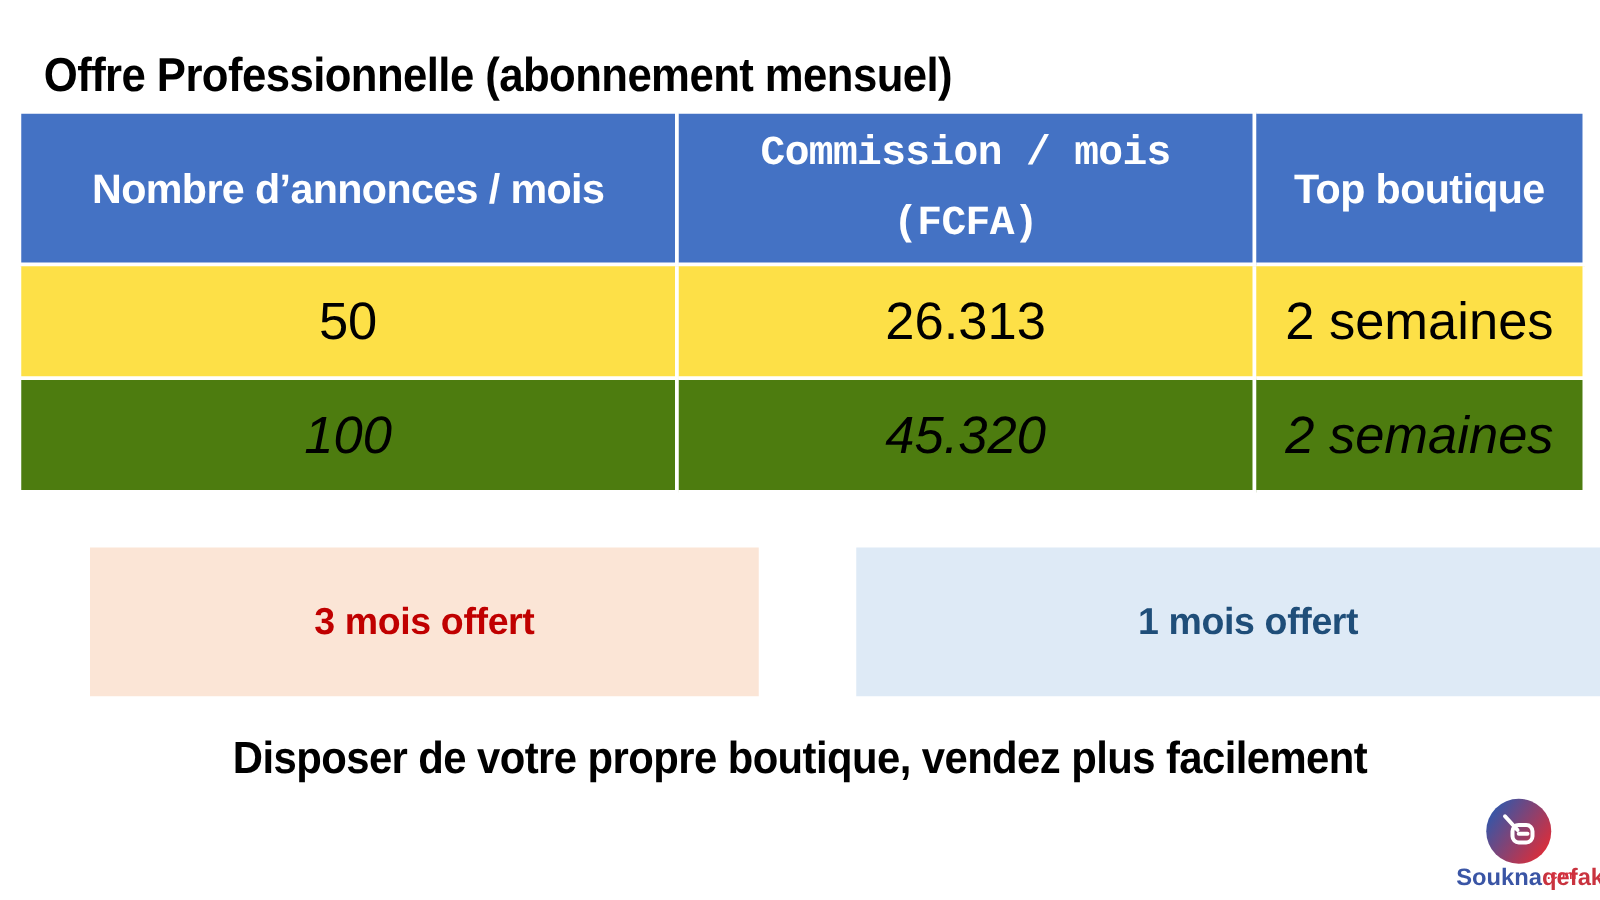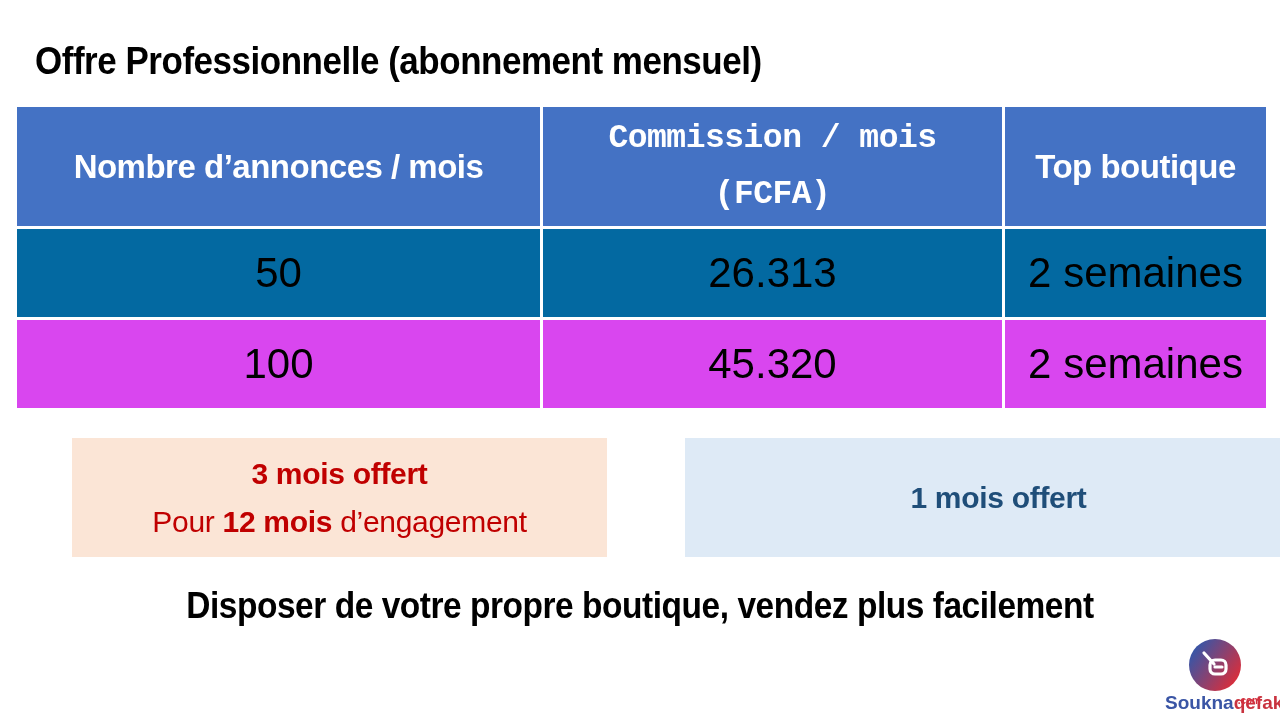--- a/index.html
+++ b/index.html
@@ -17,21 +17,21 @@
     left: 35px; top: 40px;
     font-size: 38px; font-weight: 700; color: #000;
     letter-spacing: -0.5px;
     transform: scaleX(0.92); transform-origin: 0 0;
     white-space: nowrap;
   }
 
   
   table.pricing {
     position: absolute;
-    left: 14px; top: 104px;
+    left: 14px; top: 88px;
     width: 1252px;
     border-collapse: collapse;
     table-layout: fixed;
   }
   table.pricing col.c1 { width: 526px; }
   table.pricing col.c2 { width: 462px; }
   table.pricing col.c3 { width: 264px; }
   table.pricing th, table.pricing td {
     border: 3px solid #ffffff;
     text-align: center;
@@ -42,22 +42,22 @@
     color: #ffffff;
     font-size: 33px; font-weight: 700;
     letter-spacing: -0.5px;
     height: 122px;
   }
   .hl { line-height: 56px; font-family: Liberation Mono, monospace; }
   table.pricing tbody td {
     font-size: 42px; font-weight: 400; color: #000;
     height: 91px;
   }
-  tr.r1 td { background: #0369a1; }
-  tr.r2 td { background: #d946ef; }
+  tr.r1 td { background: #fde047; }
+  tr.r2 td { background: #4d7c0f; font-style: italic; }
 
   
   .offer {
     position: absolute;
     top: 438px; height: 119px;
     display: flex; flex-direction: column; justify-content: center;
     text-align: center;
     font-size: 30px; line-height: 48px;
     letter-spacing: -0.3px;
   }
@@ -132,21 +132,20 @@
     <tr class="r2">
       <td>100</td>
       <td>45.320</td>
       <td>2 semaines</td>
     </tr>
   </tbody>
 </table>
 
 <div class="offer offer-left">
   <div class="l1">3 mois offert</div>
-  <div class="l2"><span>Pour </span><span class="bold-seg">12 mois</span><span> d’engagement</span></div>
 </div>
 
 <div class="offer offer-right">
   <div class="l1">1 mois offert</div>
 </div>
 
 <div class="tagline">Disposer de votre propre boutique, vendez plus facilement</div>
 
 <div class="logo">
   <div class="logo-circle">

